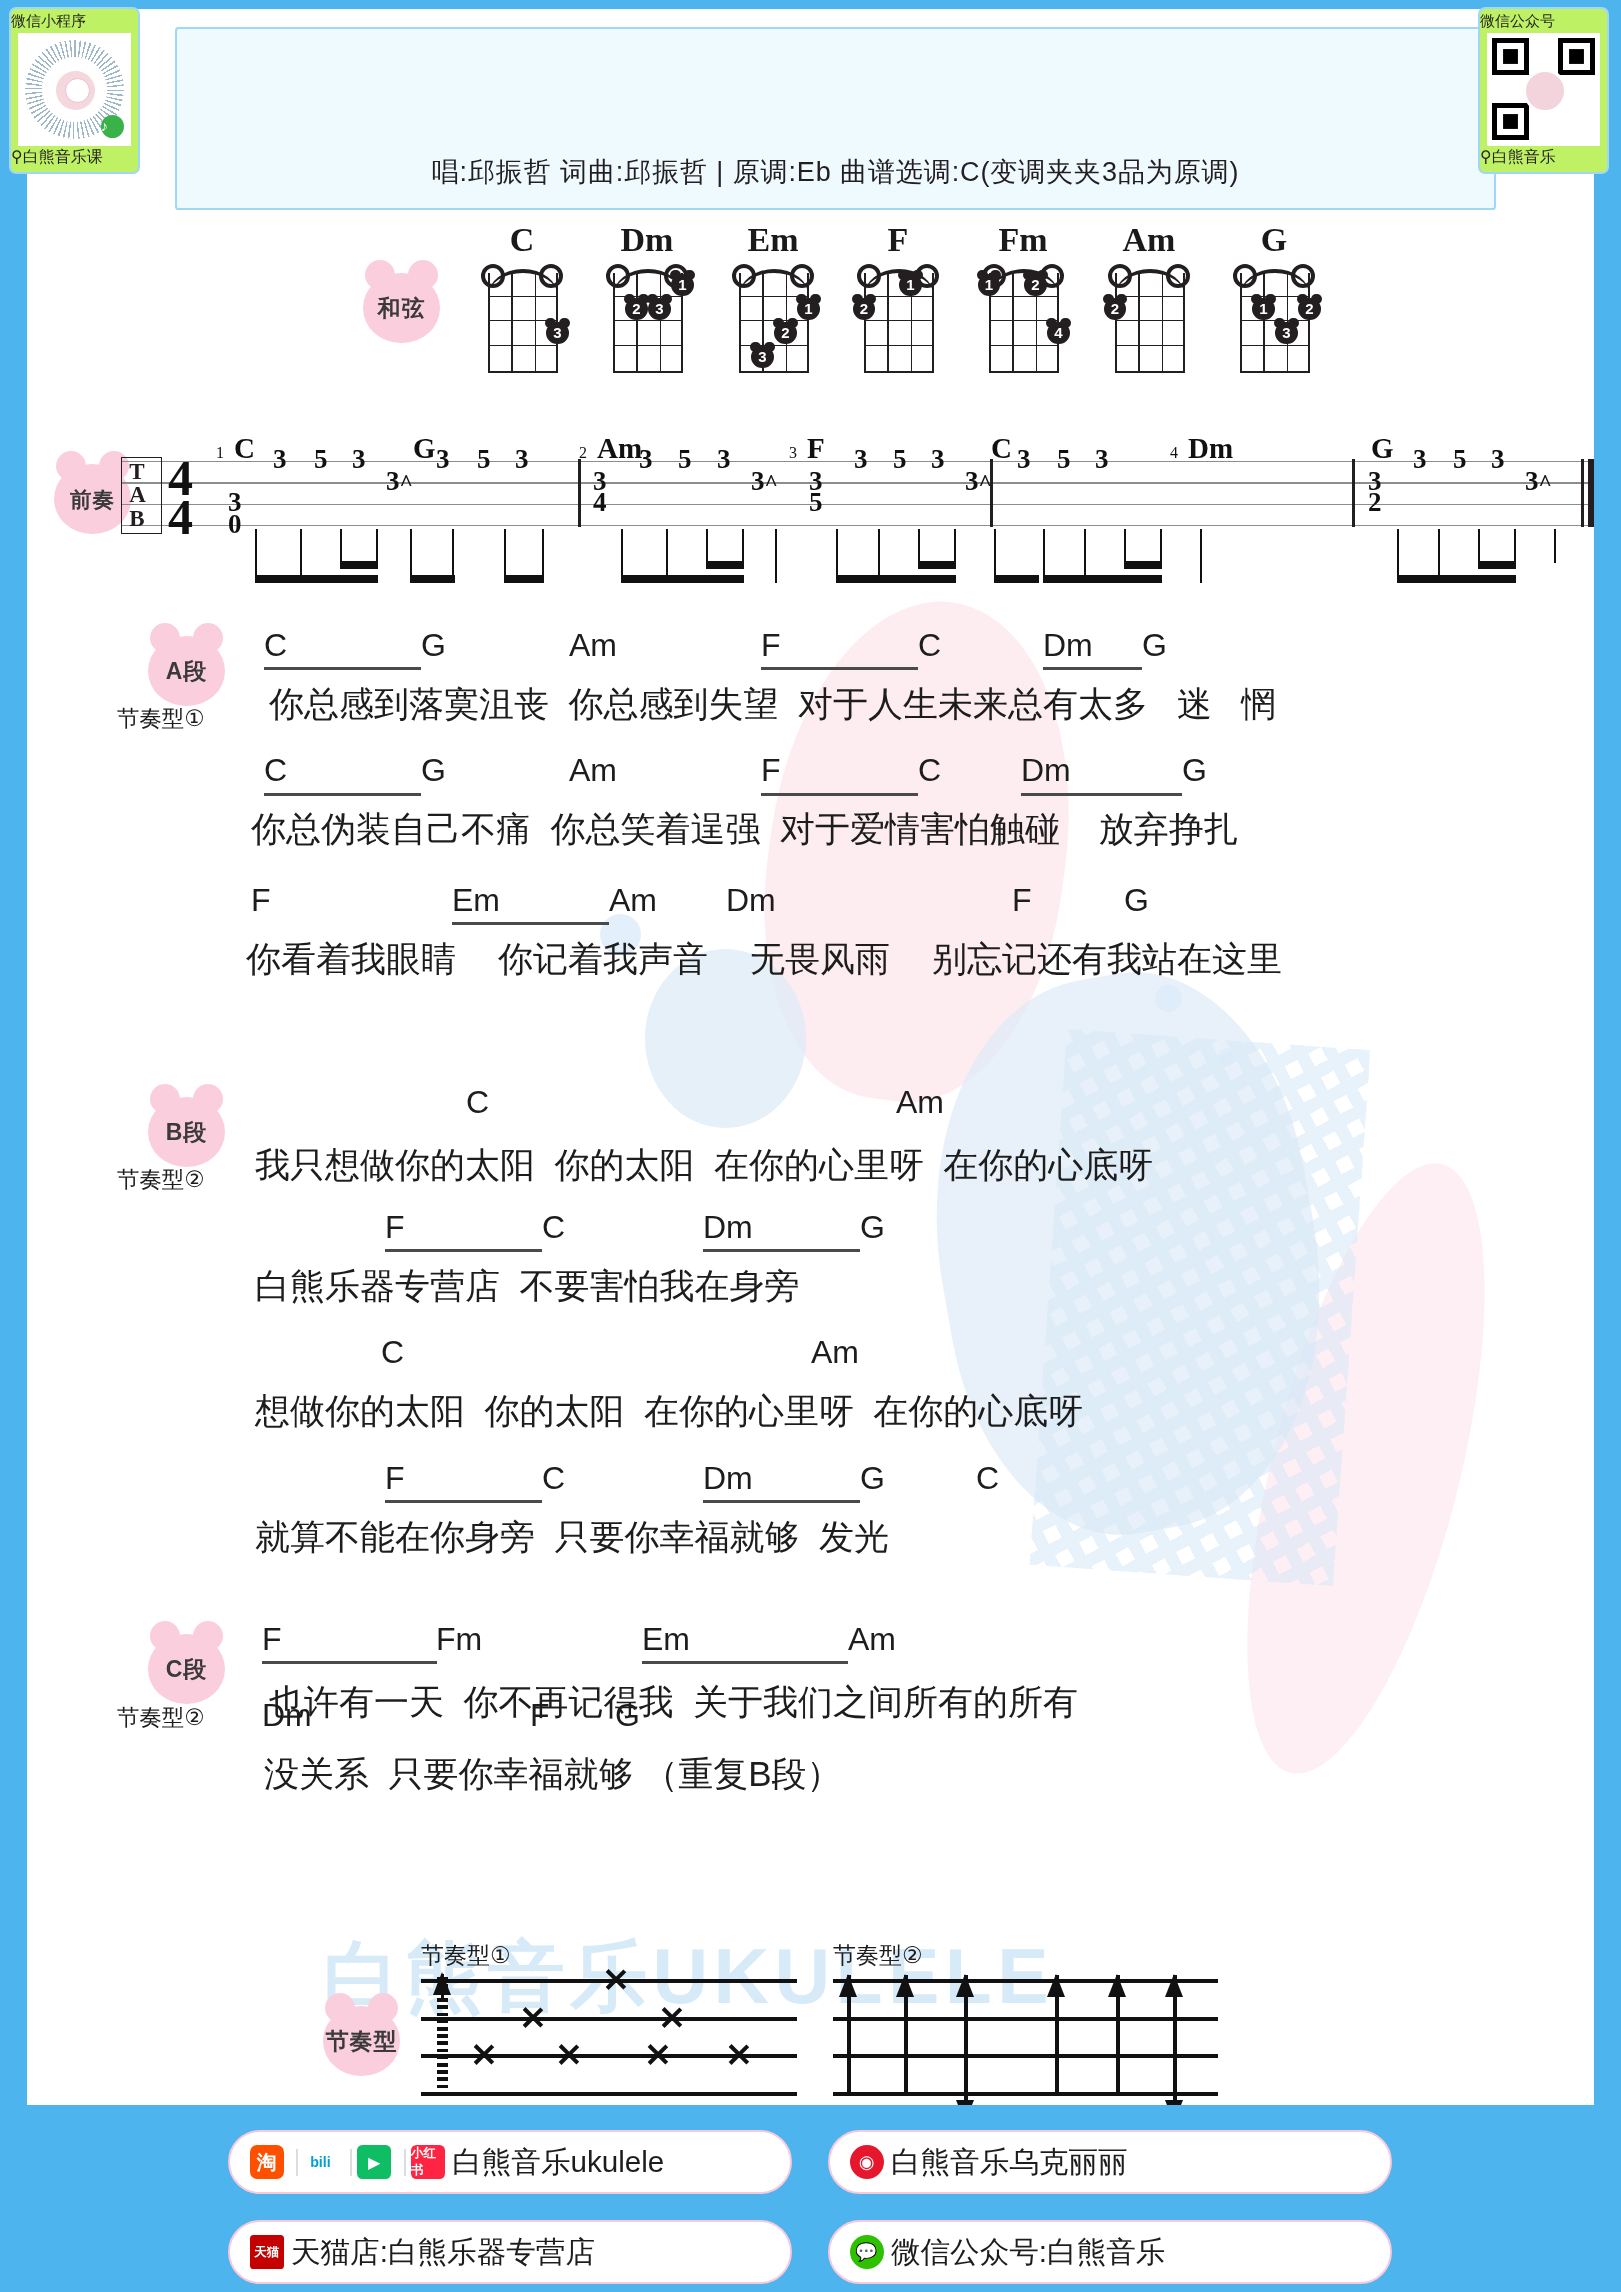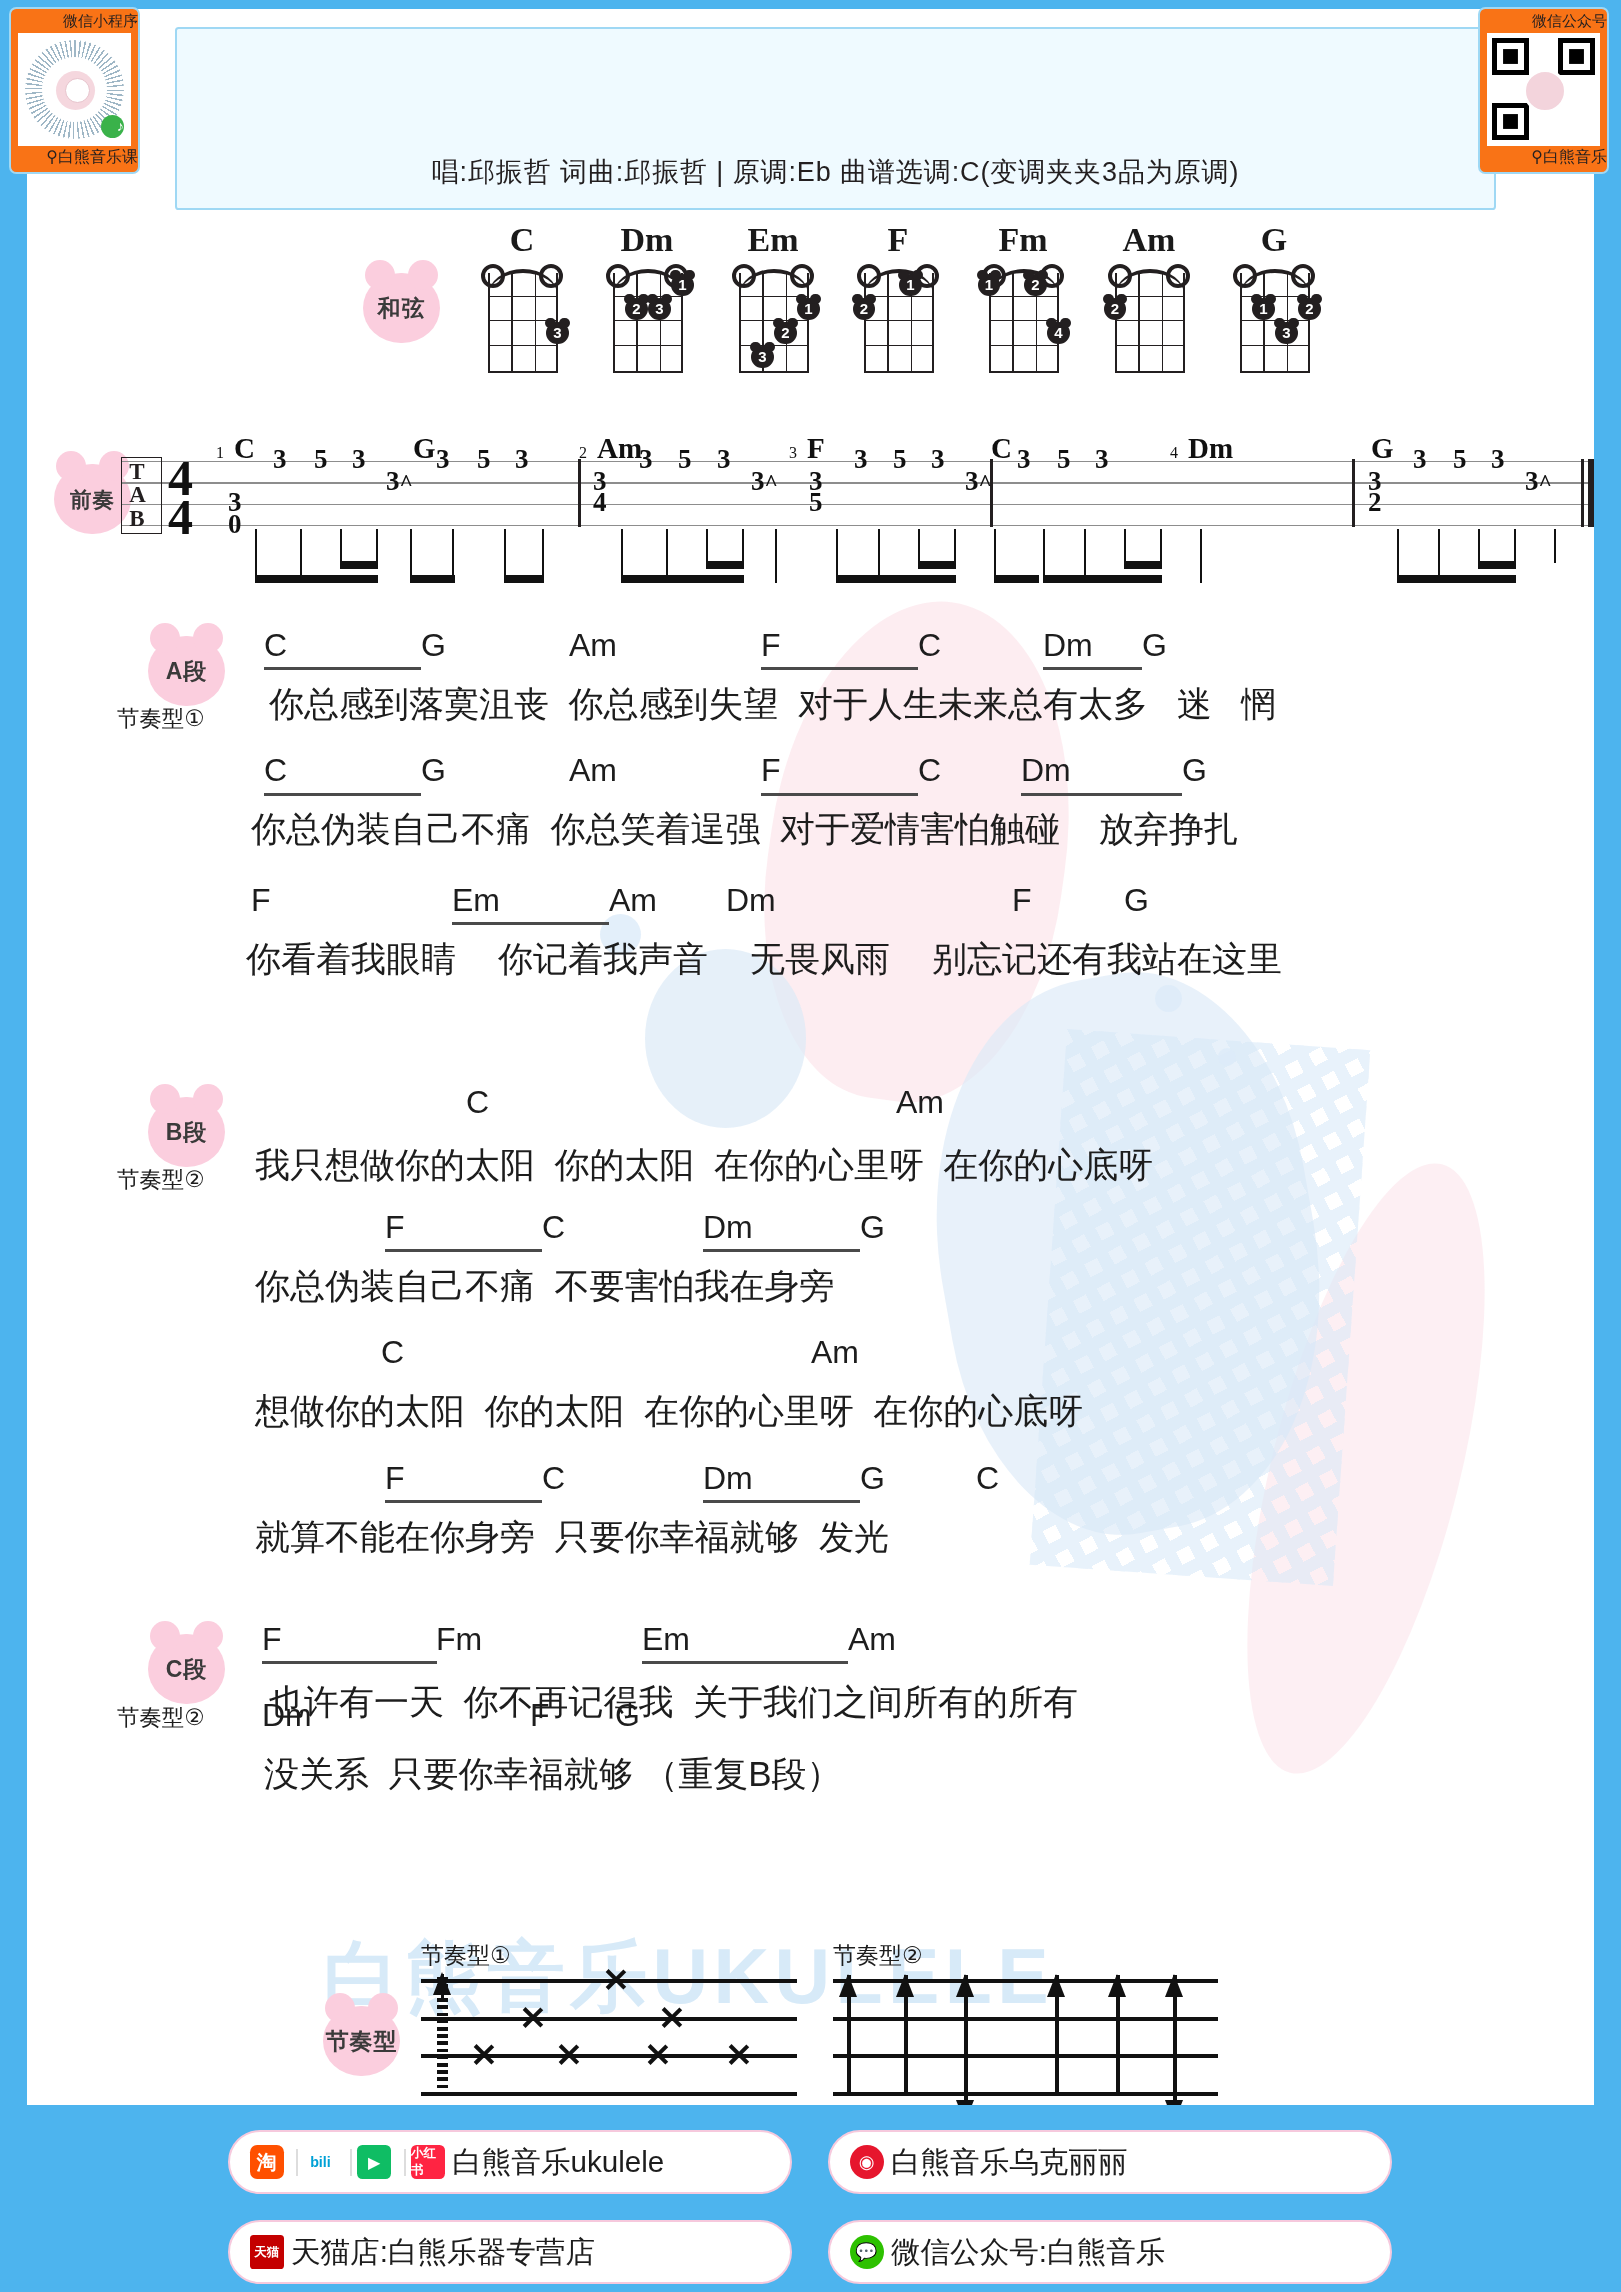--- a/index.html
+++ b/index.html
@@ -40,22 +40,22 @@
     background:#effaff;border:2.7px solid #9fd8f4;border-radius:3.6px;
   }
   .hdr-title{position:absolute;left:0;right:0;top:25px;text-align:center;}
   .hdr-title .name{font-size:56px;font-weight:bold;color:#231f20;
     font-family:"Liberation Serif","DejaVu Serif",serif;letter-spacing:1.8px;}
   .hdr-title .sub{font-size:25px;font-weight:bold;color:#231f20;margin-left:5.4px;}
   .hdr-meta{position:absolute;left:0;right:0;top:125px;text-align:center;
     font-size:27px;color:#231f20;letter-spacing:0.9px;}
 
   
-  .corner{position:absolute;width:127px;background:#f97316;
-    border:2.7px solid #9fd8f4;border-radius:7.2px;text-align:right;}
+  .corner{position:absolute;width:127px;background:#bef264;
+    border:2.7px solid #9fd8f4;border-radius:7.2px;text-align:left;}
   .corner.left{left:9px;top:7.2px;}
   .corner.right{left:1478px;top:7.2px;}
   .corner .cap{font-size:15px;color:#231f20;padding:2.7px 0 1.8px;}
   .corner .qrbox{width:113px;height:113px;margin:0 auto;background:#fff;position:relative;overflow:hidden;}
   .corner .foot{font-size:16px;color:#231f20;padding:1.8px 0 3.6px;white-space:nowrap;}
 
   
   .mpcode{position:absolute;inset:0;background:#fff;}
   .mp-ring{position:absolute;left:7.2px;top:7.2px;width:99px;height:99px;border-radius:50%;
      background:repeating-conic-gradient(#9fb7c6 0 2deg, transparent 2deg 6deg);
@@ -479,21 +479,21 @@
         <div class="rlabel" style="left: 90px; top: 1155px;">节奏型②</div>
         <div class="chordline" style="left: 439px; top: 1075px;">C</div>
         <div class="chordline" style="left: 869px; top: 1075px;">Am</div>
         <div class="lyricline" style="left: 228px; top: 1133px;">我只想做你的太阳  你的太阳  在你的心里呀  在你的心底呀</div>
         <div class="chordline" style="left: 358px; top: 1200px;">F</div>
         <div class="ul" style="left: 358px; top: 1240px; width: 157px;"></div>
         <div class="chordline" style="left: 515px; top: 1200px;">C</div>
         <div class="chordline" style="left: 676px; top: 1200px;">Dm</div>
         <div class="ul" style="left: 676px; top: 1240px; width: 157px;"></div>
         <div class="chordline" style="left: 833px; top: 1200px;">G</div>
-        <div class="lyricline" style="left: 228px; top: 1254px;">你总伪装自己不痛  不要害怕我在身旁</div>
+        <div class="lyricline" style="left: 228px; top: 1254px;">白熊乐器专营店  不要害怕我在身旁</div>
         <div class="chordline" style="left: 354px; top: 1325px;">C</div>
         <div class="chordline" style="left: 784px; top: 1325px;">Am</div>
         <div class="lyricline" style="left: 228px; top: 1379px;">想做你的太阳  你的太阳  在你的心里呀  在你的心底呀</div>
         <div class="chordline" style="left: 358px; top: 1451px;">F</div>
         <div class="ul" style="left: 358px; top: 1491px; width: 157px;"></div>
         <div class="chordline" style="left: 515px; top: 1451px;">C</div>
         <div class="chordline" style="left: 676px; top: 1451px;">Dm</div>
         <div class="ul" style="left: 676px; top: 1491px; width: 157px;"></div>
         <div class="chordline" style="left: 833px; top: 1451px;">G</div>
         <div class="chordline" style="left: 949px; top: 1451px;">C</div>

